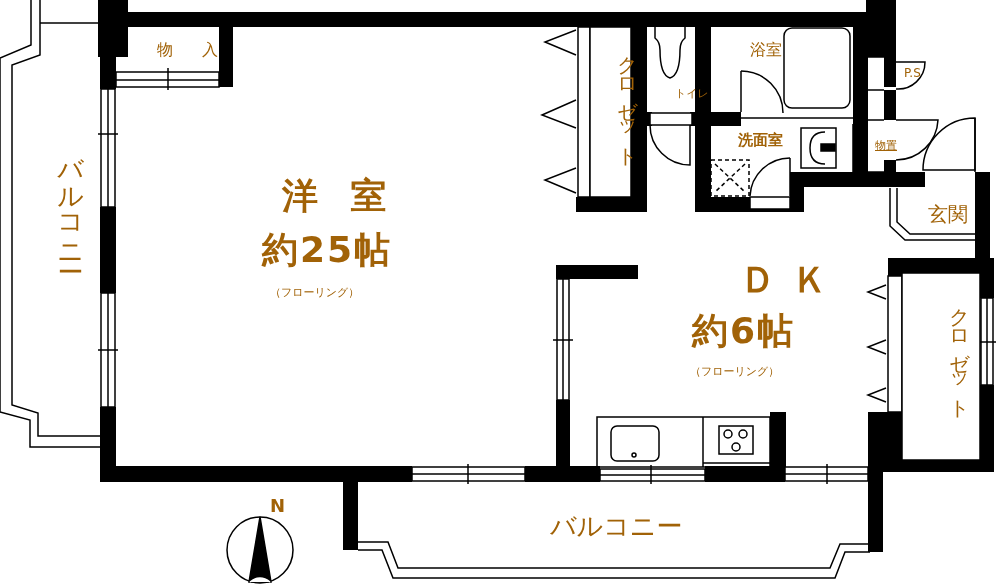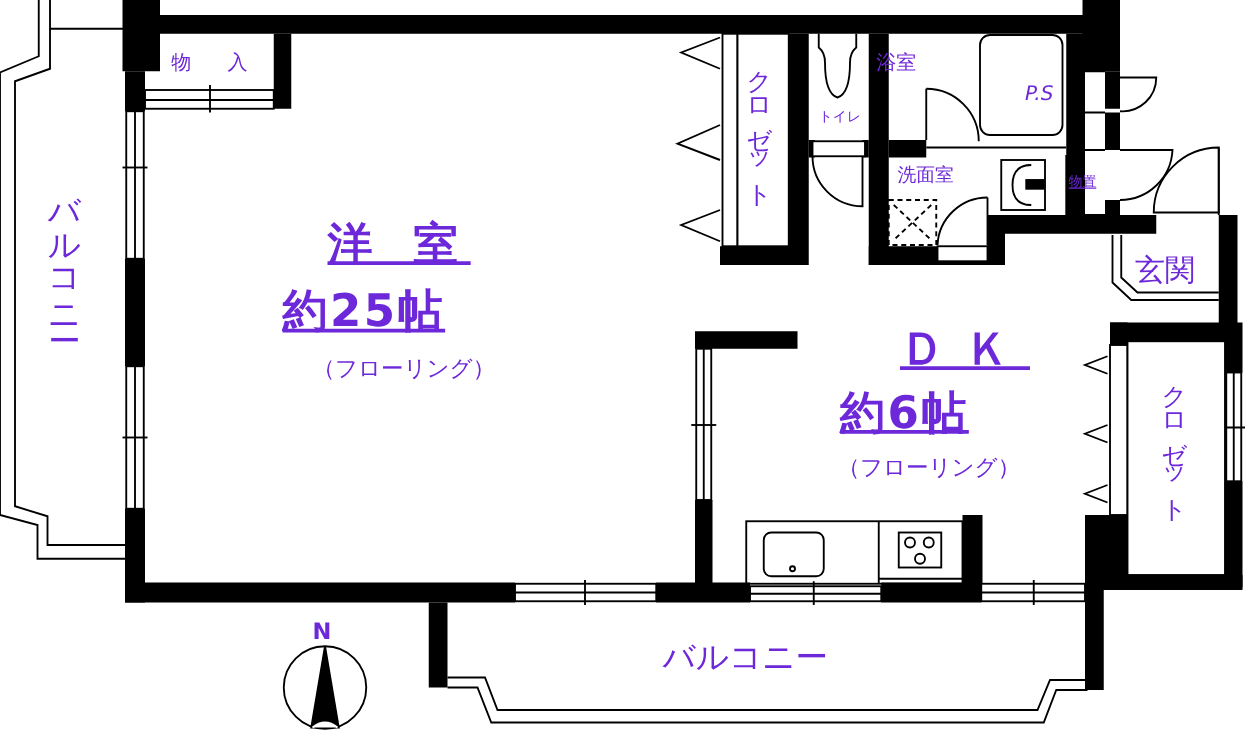--- a/index.html
+++ b/index.html
@@ -1,22 +1,22 @@
 <!DOCTYPE html>
 <html><head>
 <meta charset="utf-8">
 <style>
   html, body { margin:0; padding:0; background:#ffffff; }
   body { width:999px; height:585px; position:relative; overflow:hidden; font-family:"DejaVu Sans", sans-serif; }
   svg { position:absolute; left:0; top:0; }
-  .lbl { position:absolute; color:#6d28d9; white-space:nowrap; line-height:1; }
+  .lbl { position:absolute; color:#a16207; white-space:nowrap; line-height:1;margin-left:20px; }
   .vert { writing-mode: vertical-rl; text-orientation: upright; }
-  .big { font-size:36px; font-weight:bold; letter-spacing:2px;text-decoration:underline; }
+  .big { font-size:36px; font-weight:bold; letter-spacing:2px; }
   .small { font-size:16px; }
-  .tiny { font-size:18px; }
+  .tiny { font-size:11px; }
   .xtiny { font-size:11px; }
 </style>
 </head>
 <body>
 
 <svg width="999" height="585" viewBox="0 0 999 585">
 
   <g fill="none" stroke="#000" stroke-width="1.5">
     <polyline points="31,0 31,45 0,58 0,412 30,420 30,447 100,447"></polyline>
     <polyline points="40,0 40,55 12,65 12,405 38,413 38,436 100,436"></polyline>
@@ -202,31 +202,31 @@
     <polygon points="260,517 249,582 271,582" fill="#000"></polygon>
     <path d="M250,582 Q260,574 270,582" fill="#fff" stroke="#fff"></path>
   </g>
 </svg>
 
 <div class="lbl small" style="left:137px;top:42px;letter-spacing:12px;">物 入</div>
 
 <div class="lbl vert" style="left:38px;top:140px;font-size:26px;">バルコニー</div>
 
 <div class="lbl big" style="left:262px;top:178px;letter-spacing:10px;">洋 室</div>
-<div class="lbl big" style="left:226px;top:232px;">約25帖</div>
+<div class="lbl big" style="left:242px;top:232px;">約25帖</div>
 <div class="lbl tiny" style="left:250px;top:287px;">（フローリング）</div>
 
 <div class="lbl vert" style="left:598px;top:42px;font-size:20px;">クロゼット</div>
 
 <div class="lbl xtiny" style="left:655px;top:88px;">トイレ</div>
-<div class="lbl small" style="left:701px;top:42px;">浴室</div>
-<div class="lbl small" style="left:718px;top:133px;font-size:15px;">洗面室</div>
-<div class="lbl xtiny" style="left:820px;top:67px;font-size:16px;font-style:italic;">P.S</div>
+<div class="lbl small" style="left:730px;top:42px;">浴室</div>
+<div class="lbl small" style="left:718px;top:133px;font-size:15px;font-weight:bold;">洗面室</div>
+<div class="lbl xtiny" style="left:884px;top:67px;font-size:12px;">P.S</div>
 <div class="lbl xtiny" style="left:855px;top:140px;text-decoration:underline;">物置</div>
-<div class="lbl" style="left:908px;top:204px;font-size:24px;">玄関</div>
+<div class="lbl" style="left:908px;top:204px;font-size:20px;">玄関</div>
 
 <div class="lbl big" style="left:720px;top:262px;letter-spacing:16px;">ＤＫ</div>
 <div class="lbl big" style="left:672px;top:313px;text-align:center;">約6帖</div>
 <div class="lbl tiny" style="left:670px;top:366px;">（フローリング）</div>
 
 <div class="lbl vert" style="left:930px;top:294px;font-size:20px;">クロゼット</div>
 
 <div class="lbl" style="left:530px;top:513px;font-size:26px;">バルコニー</div>
 
 <div class="lbl" style="left:250px;top:497px;font-size:18px;font-weight:bold;">N</div>

